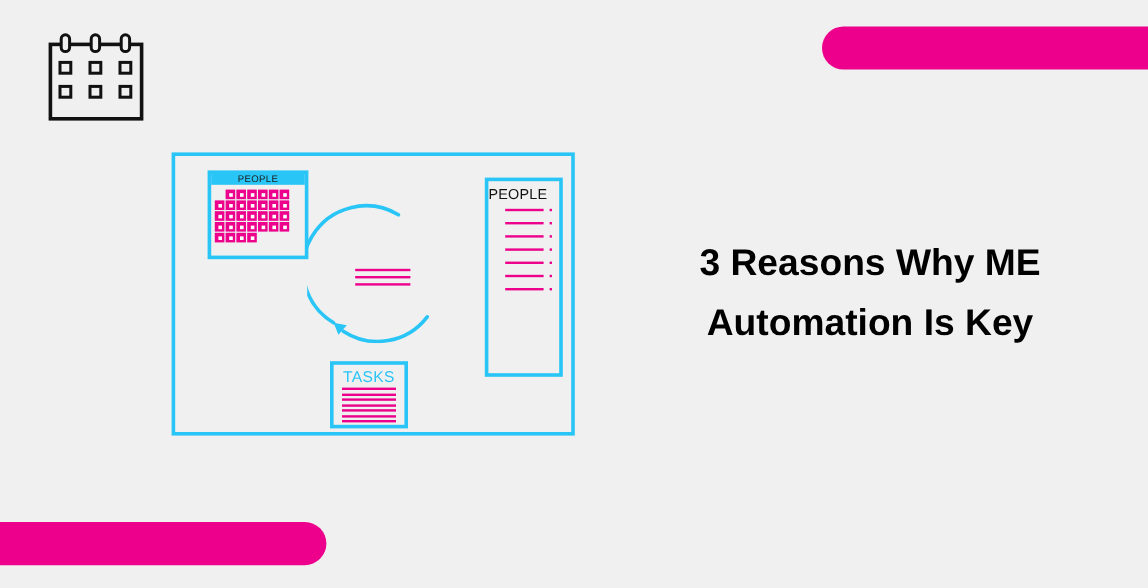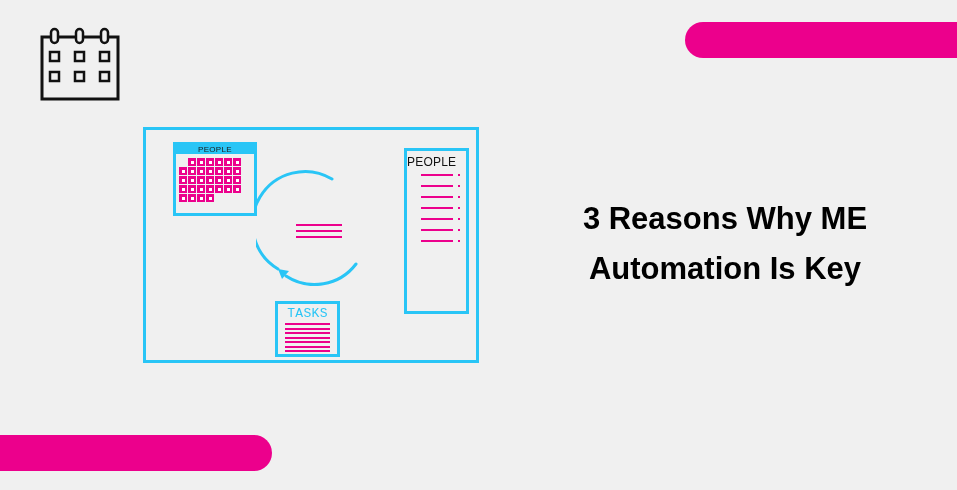--- a/index.html
+++ b/index.html
@@ -49,21 +49,21 @@
     .p-dot { position: absolute; left: 51px; width: 2px; height: 2px; background: #ec008c; }
 
     #cycle { left: 256px; top: 168px; width: 112px; height: 118px; }
 
     #tasks-card {
       left: 275px; top: 301px; width: 59px; height: 50px;
       border: 3px solid #29c5f6; background: #f0f0f0;
     }
     #tasks-label {
       position: absolute; left: 0; top: 2px; width: 100%; text-align: center;
-      font-size: 13px; color: #29c5f6; letter-spacing: 0.3px; font-family: Liberation Mono, monospace;
+      font-size: 13px; color: #29c5f6; letter-spacing: 0.3px;
     }
     .t-line { position: absolute; left: 7px; width: 45px; height: 2px; background: #ec008c; }
 
     #headline {
       left: 530px; top: 194px; width: 390px; text-align: center;
       font-weight: bold; font-size: 31px; line-height: 50px; color: #000;
     }
   </style>
 </head>
 <body>

